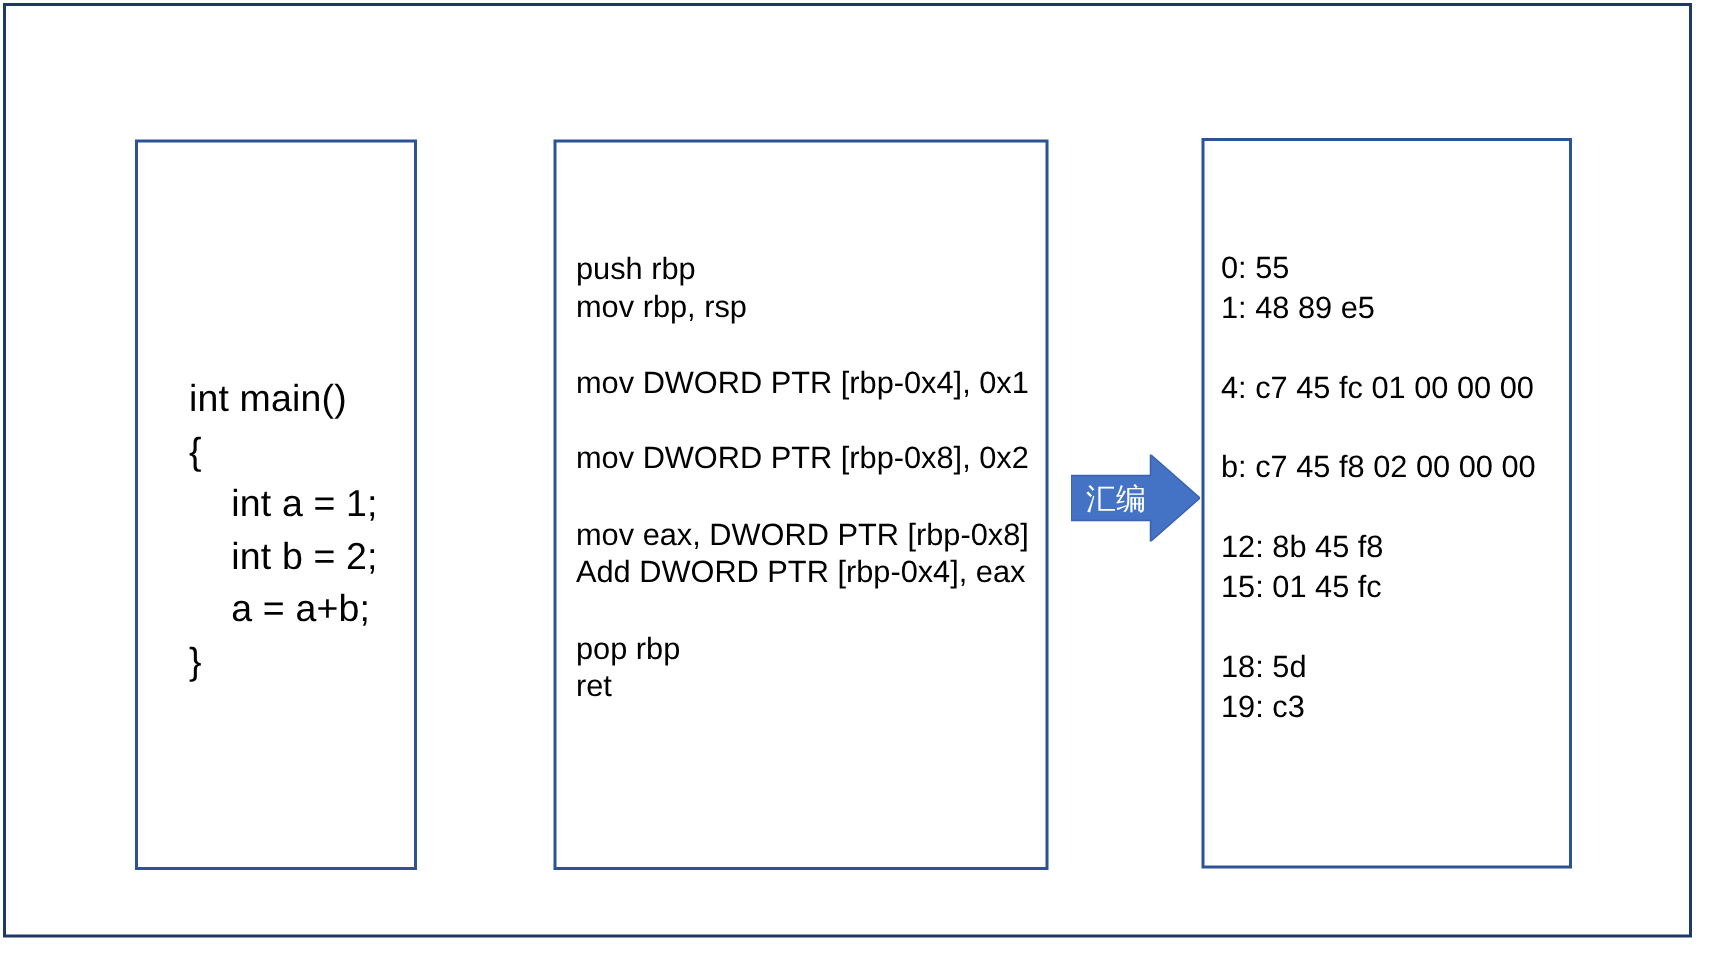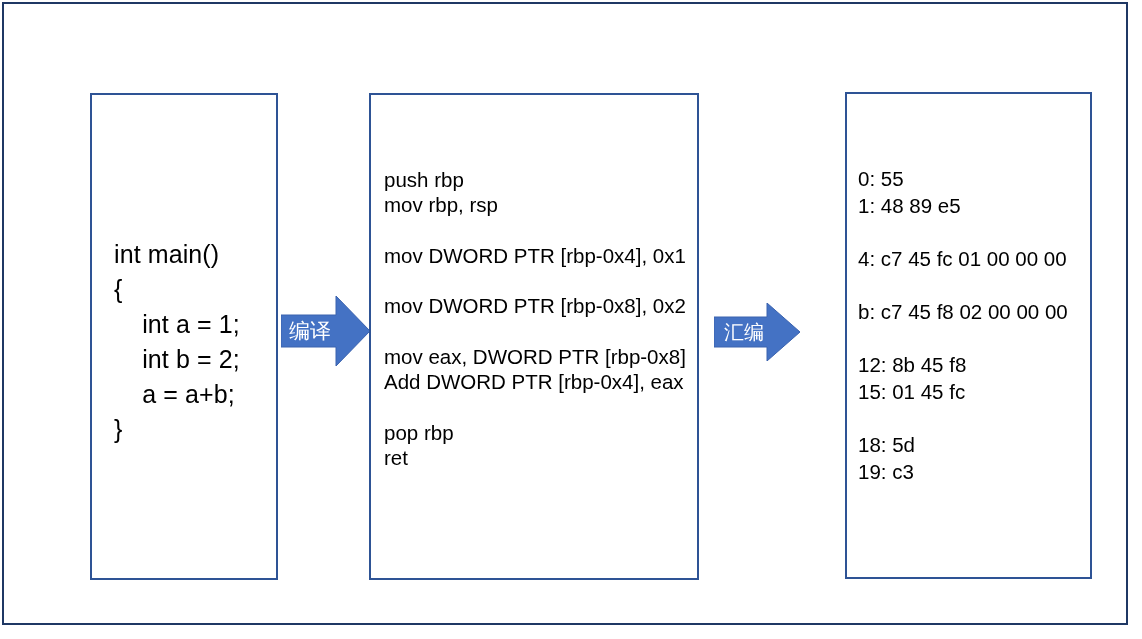--- a/index.html
+++ b/index.html
@@ -28,21 +28,21 @@
   }
   
   .code-box {
     position: absolute;
     border: 2px solid #2E5395;
     background: #ffffff;
     box-sizing: border-box;
   }
   #box-source  { left: 86px;  top: 89px; width: 188px; height: 487px; }
   #box-asm     { left: 365px; top: 89px; width: 330px; height: 487px; }
-  #box-machine { left: 797px; top: 88px; width: 247px; height: 487px; margin-left: 44px; }
+  #box-machine { left: 797px; top: 88px; width: 247px; height: 487px; }
 
   .code-text {
     position: absolute;
     white-space: pre;
     color: #000000;
     font-family: "Liberation Sans", sans-serif;
     font-weight: 400;
   }
   #source-text {
     left: 22px;
@@ -89,34 +89,28 @@
   #arrow-assemble .arrow-label { padding-left: 10px; font-size: 20px; }
 </style>
 </head>
 <body>
 
 <div id="canvas">
 
   <div id="slide-frame">
 
     <div class="code-box" id="box-source">
-      <pre class="code-text" id="source-text" style="margin:0;">int main()
+      <pre class="code-text" id="source-text" style="margin:12px;">int main()
 {
     int a = 1;
     int b = 2;
     a = a+b;
 }</pre>
     </div>
 
-    <div class="arrow-wrap" id="arrow-compile">
-      <svg width="89" height="70" viewBox="0 0 89 70" xmlns="http://www.w3.org/2000/svg">
-        <polygon points="0,19 55,19 55,0 89,35 55,70 55,51 0,51" fill="#4472C4" stroke="#3A62AE" stroke-width="1"></polygon>
-      </svg>
-      <div class="arrow-label">编译</div>
-    </div>
 
     <div class="code-box" id="box-asm">
       <pre class="code-text" id="asm-text" style="margin:0;">push rbp
 mov rbp, rsp
 
 mov DWORD PTR [rbp-0x4], 0x1
 
 mov DWORD PTR [rbp-0x8], 0x2
 
 mov eax, DWORD PTR [rbp-0x8]

